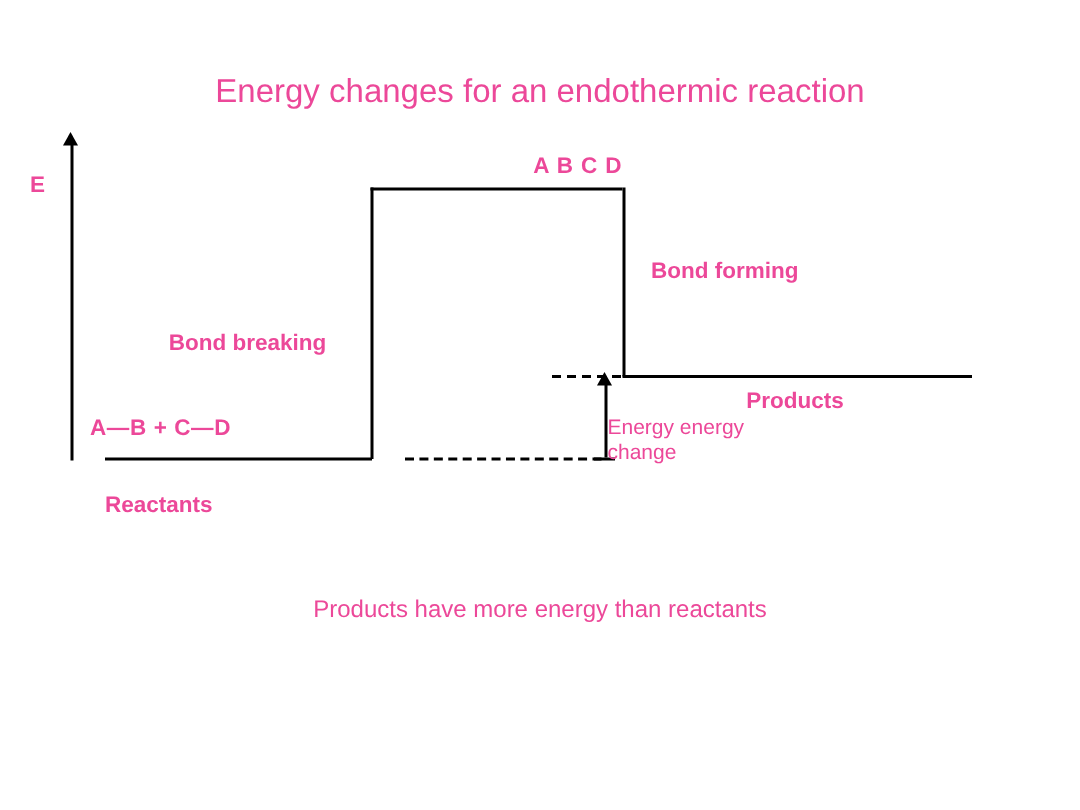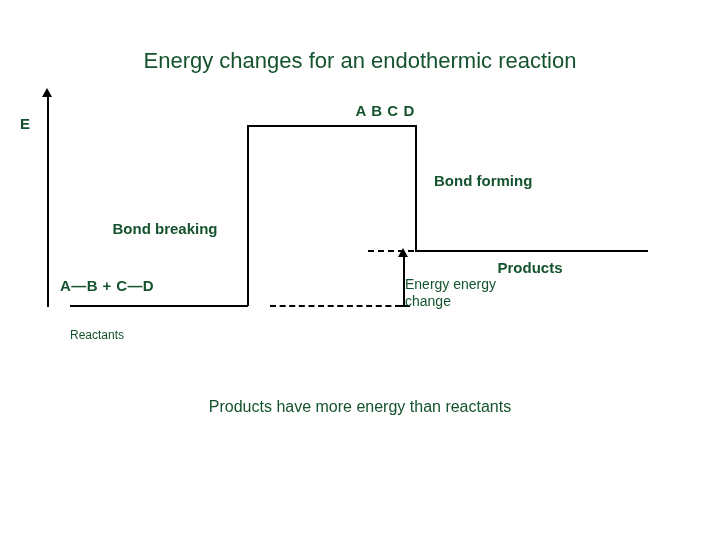--- a/index.html
+++ b/index.html
@@ -17,21 +17,21 @@
     width: 720px;
     height: 540px;
     background: #ffffff;
     overflow: hidden;
   }
 
   
   .txt {
     position: absolute;
     white-space: nowrap;
-    color: #14532d;
+    color: #ec4899;
     line-height: 1.18;
   }
 
   #slide-title {
     left: 0;
     top: 48px;
     width: 720px;
     text-align: center;
     font-size: 22px;
     font-weight: 400;
@@ -98,22 +98,22 @@
     width: 155px;
     text-align: center;
     font-size: 15px;
     font-weight: 700;
     letter-spacing: 0.4px;
   }
 
   #label-reactants {
     left: 70px;
     top: 328px;
-    font-size: 12px;
-    font-weight: 400;
+    font-size: 15px;
+    font-weight: 700;
   }
 
   #label-products {
     left: 417px;
     top: 259px;
     width: 226px;
     text-align: center;
     font-size: 15px;
     font-weight: 700;
   }

